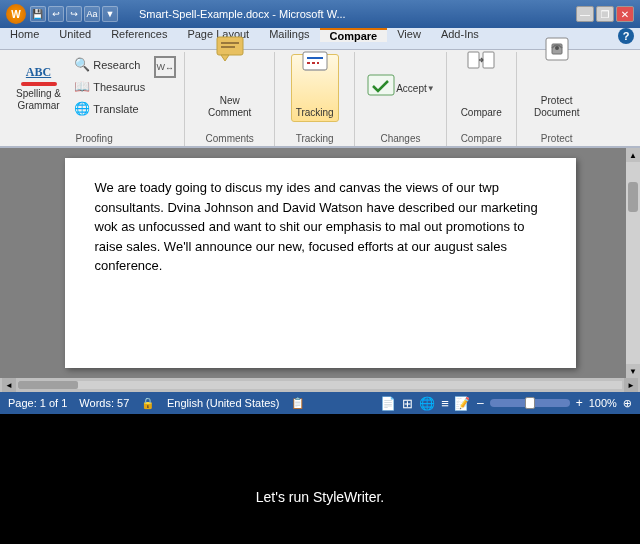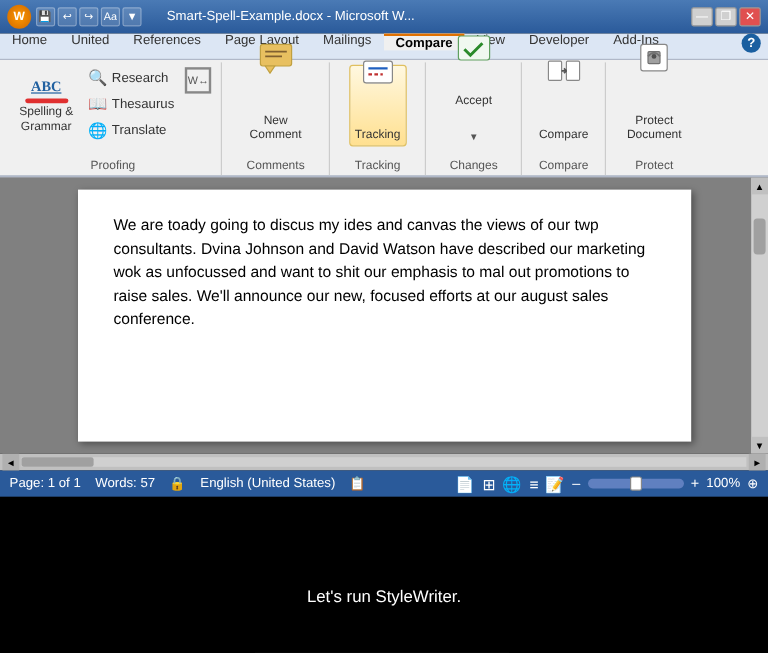--- a/index.html
+++ b/index.html
@@ -210,30 +210,29 @@
 
     
     .tracking-btn {
       background: linear-gradient(to bottom, #fff8e0, #ffe090);
       border: 1px solid #e0c060 !important;
     }
 
     
     .accept-split {
       display: flex;
-      flex-direction: column;
+      flex-direction: row;
       align-items: center;
       cursor: pointer;
       border: 1px solid transparent;
       border-radius: 3px;
       height: 68px;
       padding: 2px 4px;
-      justify-content: flex-end;
+      justify-content: flex-start;
       min-width: 44px;
-      gap: 20px;
     }
     .accept-label { font-size: 10px; color: #333; }
     .accept-arrow { font-size: 8px; color: #555; }
   </style>
 </head>
 <body>
 
 <div class="title-bar">
   <div class="title-bar-left">
     <div class="title-bar-icon">W</div>
@@ -254,21 +253,20 @@
 </div>
 
 <div class="menu-bar">
   <div class="menu-item">Home</div>
   <div class="menu-item">United</div>
   <div class="menu-item">References</div>
   <div class="menu-item">Page Layout</div>
   <div class="menu-item">Mailings</div>
   <div class="menu-item active">Compare</div>
   <div class="menu-item">View</div>
-  <div class="menu-item">Developer</div>
   <div class="menu-item">Add-Ins</div>
   <div style="margin-left:auto; padding: 0 6px; display:flex; align-items:center;">
     <span style="width:16px;height:16px;background:#1a5fa0;border-radius:50%;color:white;display:flex;align-items:center;justify-content:center;font-size:11px;font-weight:bold;">?</span>
   </div>
 </div>
 
 <div class="ribbon">
 
   <div class="ribbon-group" style="min-width:130px;">
     <div class="ribbon-group-content">

